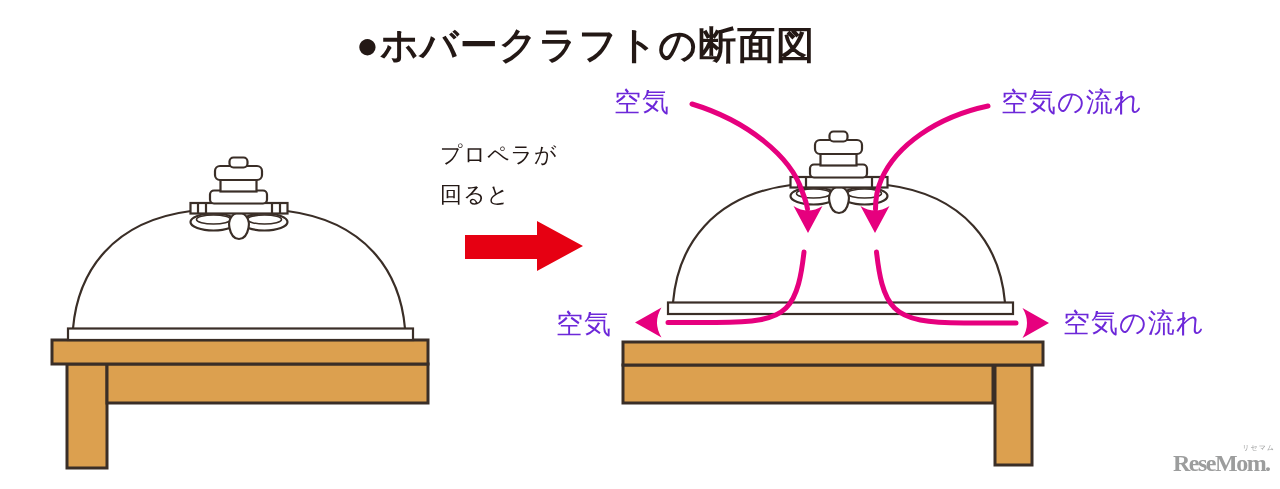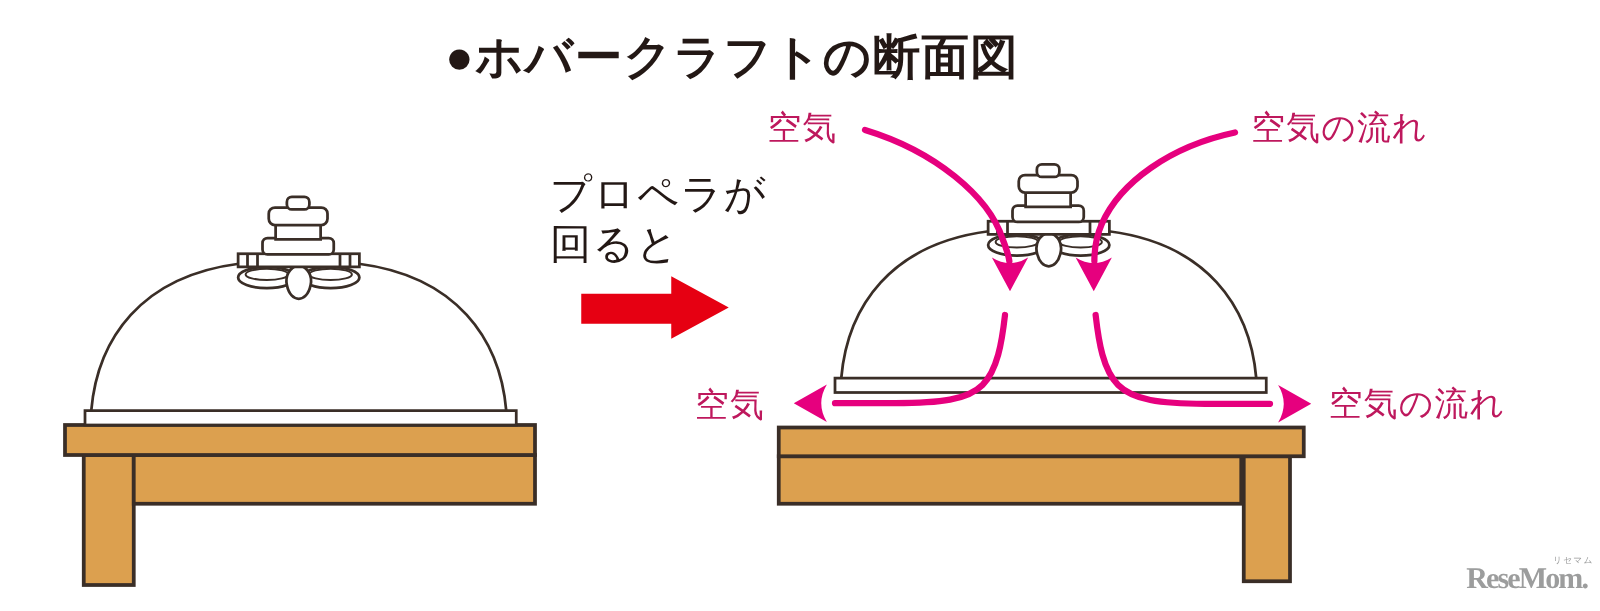--- a/index.html
+++ b/index.html
@@ -6,25 +6,25 @@
   .stage{
     position:relative;width:1280px;height:489px;background:#ffffff;overflow:hidden;
     font-family:"Liberation Sans","DejaVu Sans",sans-serif;color:#231815;
   }
   .stage svg{position:absolute;left:0;top:0;}
   .title{
     position:absolute;left:356px;top:20px;font-size:38px;font-weight:bold;
     letter-spacing:1px;color:#231815;white-space:nowrap;
   }
   .note{
-    position:absolute;left:440px;top:135px;font-size:33px;line-height:40px;
+    position:absolute;left:440px;top:135px;font-size:22px;line-height:40px;
     color:#231815;white-space:pre-line;letter-spacing:1px;
   }
   .lbl{
-    position:absolute;font-size:27px;color:#be185d;letter-spacing:1px;white-space:nowrap;text-align:center;
+    position:absolute;font-size:27px;color:#6d28d9;letter-spacing:1px;white-space:nowrap;text-align:center;
   }
   .lbl.air-tl{left:614px;top:84px;}
   .lbl.flow-tr{left:1001px;top:84px;}
   .lbl.air-bl{left:556px;top:306px;}
   .lbl.flow-br{left:1063px;top:305px;}
   .logo{position:absolute;left:1173px;top:443px;width:110px;height:44px;color:#9c9d9d;}
   .logo-ruby{position:absolute;top:0px;right:8px;font-size:7px;letter-spacing:1px;}
   .logo-word{
     position:absolute;left:0;top:7px;font-size:24px;font-weight:bold;letter-spacing:-1.5px;
     font-family:Liberation Serif, serif;

